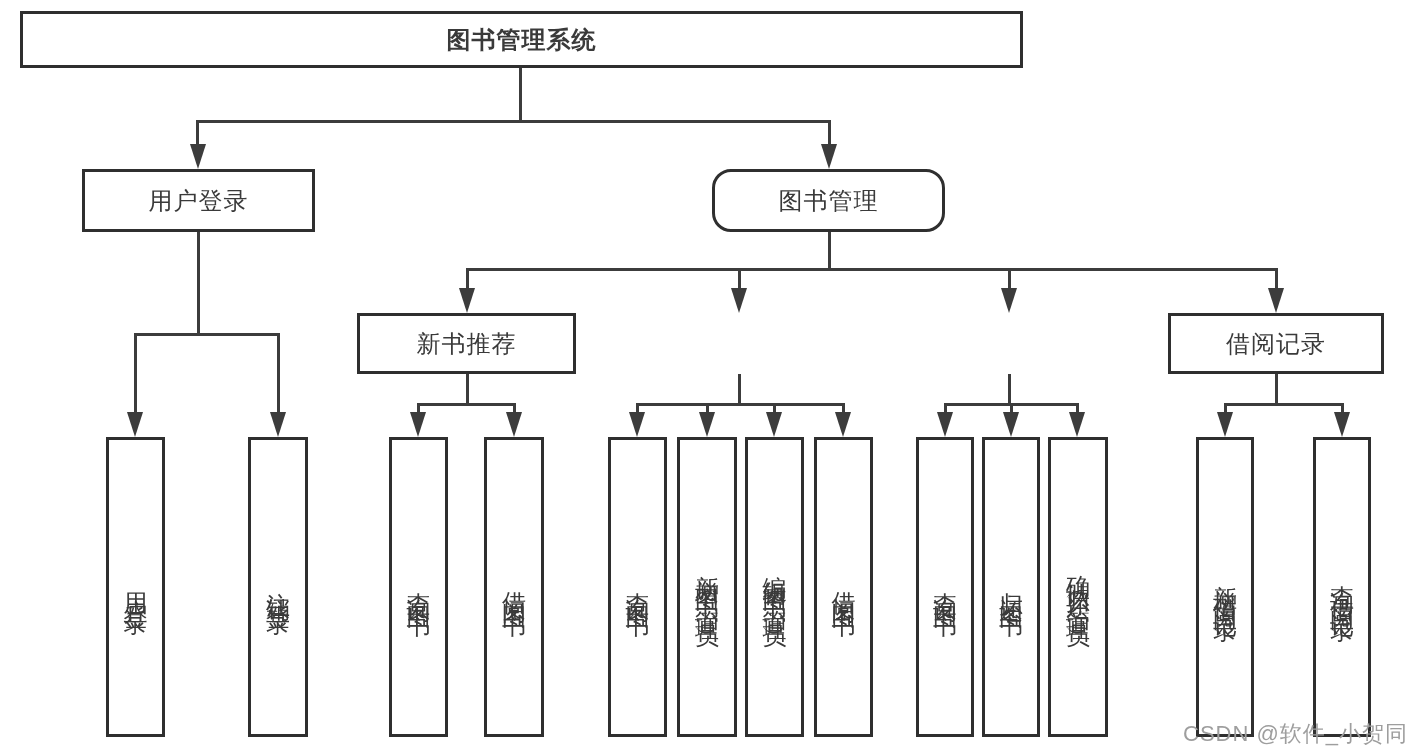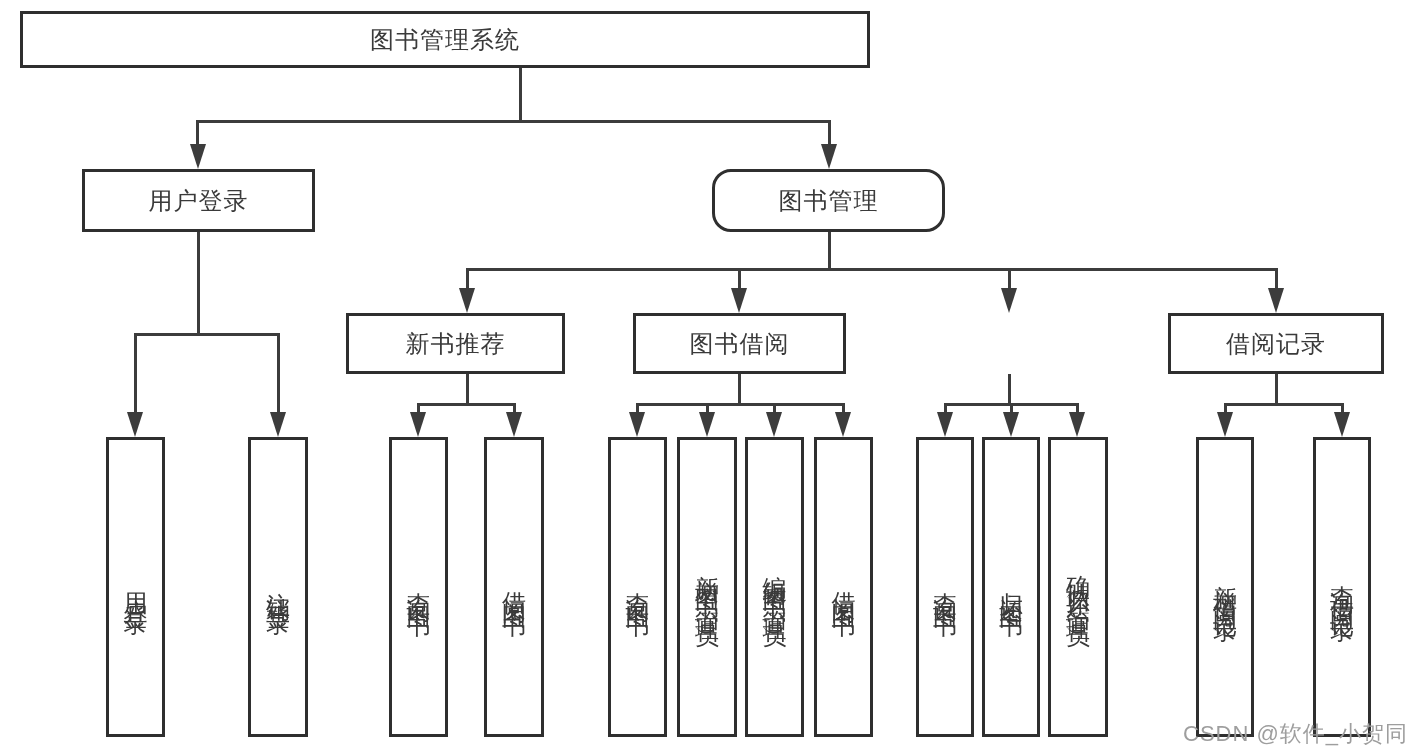--- a/index.html
+++ b/index.html
@@ -29,21 +29,21 @@
   .watermark{
     position:absolute;left:1183px;top:719px;
     font-size:22px;color:#9e9e9e;white-space:nowrap;letter-spacing:1px;
   }
 </style>
 </head>
 <body>
 
 <div id="canvas">
 
-  <div class="node" style="left:20px;top:11px;width:850px;height:57px;">
+  <div class="node" style="left:20px;top:11px;width:1003px;height:57px;font-weight:bold;">
     <span>图书管理系统</span>
   </div>
 
   <div class="vline" style="left:519px;top:68px;height:53px;"></div>
   <div class="hline" style="left:197px;top:120px;width:634px;"></div>
   <div class="vline" style="left:196px;top:120px;height:28px;"></div>
   <div class="arrow" style="left:190px;top:144px;"></div>
   <div class="vline" style="left:828px;top:120px;height:28px;"></div>
   <div class="arrow" style="left:821px;top:144px;"></div>
 
@@ -65,25 +65,22 @@
   <div class="hline" style="left:466px;top:268px;width:812px;"></div>
   <div class="vline" style="left:466px;top:268px;height:24px;"></div>
   <div class="arrow" style="left:459px;top:288px;"></div>
   <div class="vline" style="left:738px;top:268px;height:24px;"></div>
   <div class="arrow" style="left:731px;top:288px;"></div>
   <div class="vline" style="left:1008px;top:268px;height:24px;"></div>
   <div class="arrow" style="left:1001px;top:288px;"></div>
   <div class="vline" style="left:1275px;top:268px;height:24px;"></div>
   <div class="arrow" style="left:1268px;top:288px;"></div>
 
-  <div class="node" style="left:346px;top:313px;width:219px;height:61px;">
+  <div class="node" style="left:357px;top:313px;width:219px;height:61px;">
     <span>新书推荐</span>
-  </div>
-  <div class="node" style="left:633px;top:313px;width:213px;height:61px;">
-    <span>图书借阅</span>
   </div>
   <div class="node" style="left:1168px;top:313px;width:216px;height:61px;">
     <span>借阅记录</span>
   </div>
 
   <div class="vline" style="left:466px;top:374px;height:32px;"></div>
   <div class="hline" style="left:417px;top:403px;width:99px;"></div>
   <div class="vline" style="left:417px;top:403px;height:12px;"></div>
   <div class="arrow" style="left:410px;top:412px;"></div>
   <div class="vline" style="left:513px;top:403px;height:12px;"></div>

